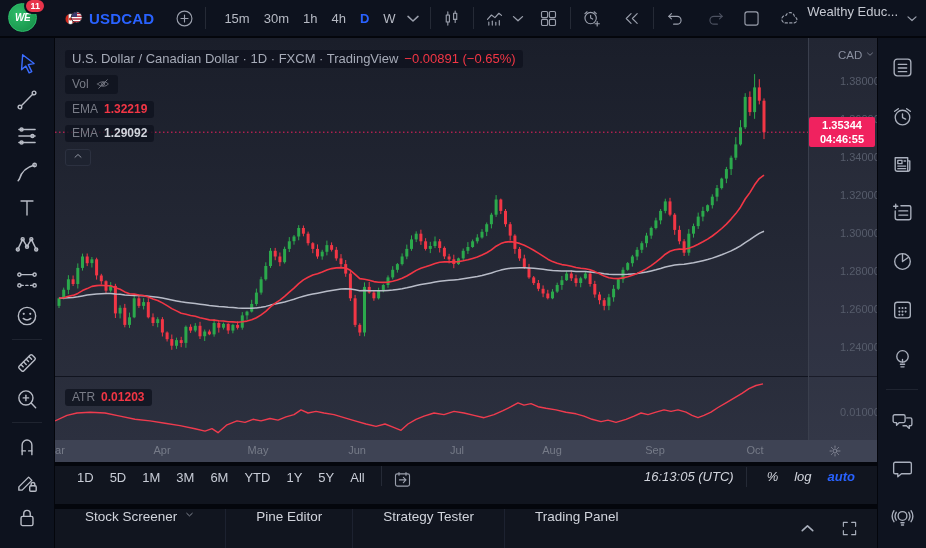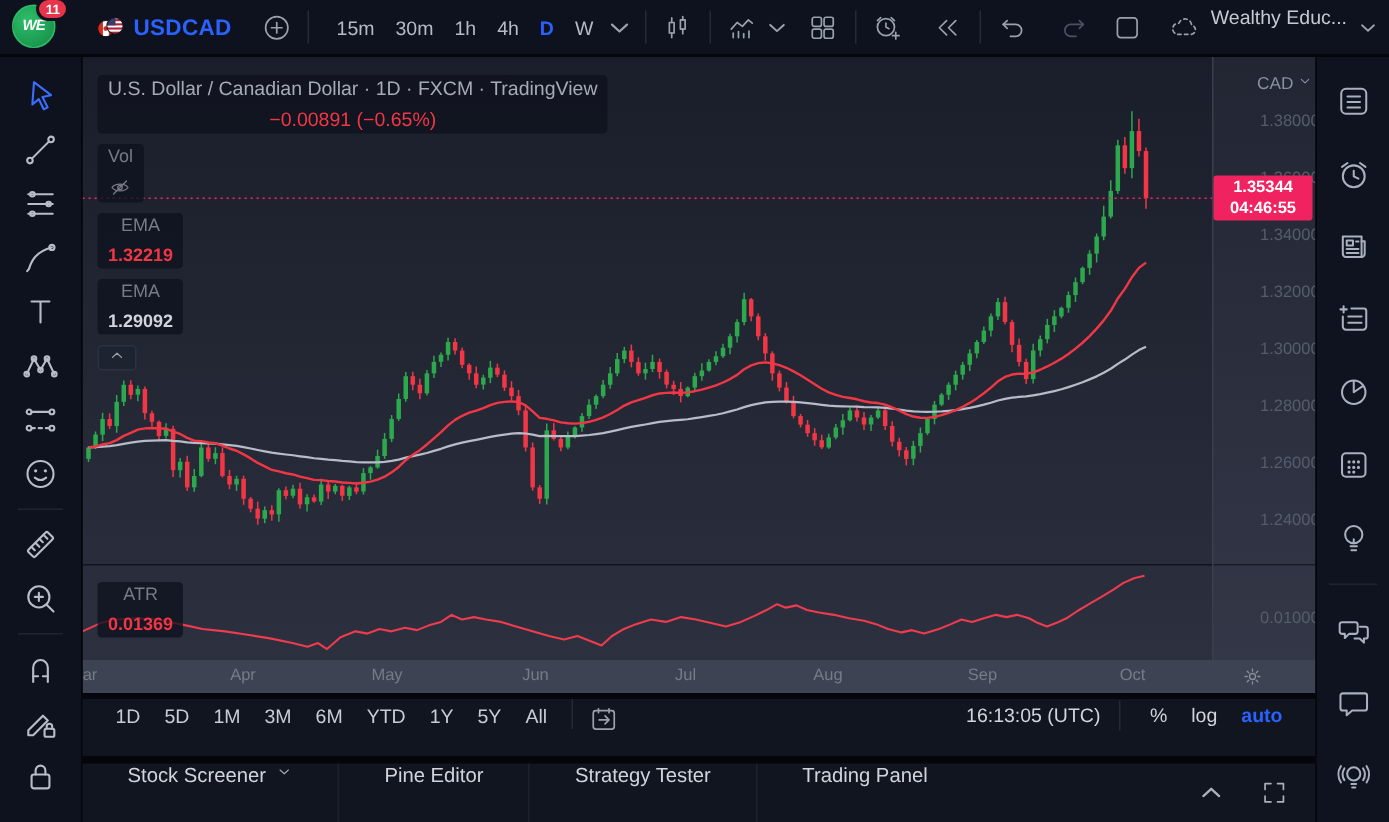--- a/index.html
+++ b/index.html
@@ -51,39 +51,39 @@
   .atr-tick { position:absolute; left:31px; top:368px; font-size:11px; color:#565c6b; }
   .price-badge { position:absolute; left:754px; width:66px; height:30px; border-radius:2px; color:#fff; font-size:11px; font-weight:bold; text-align:center; line-height:14px; padding-top:1px; z-index:3; }
   .time-axis { position:absolute; left:0; top:402px; width:822px; height:22px; background:#3e4354; cursor:ew-resize;padding-left:33px; }
   .mtick { position:absolute; top:4px; font-size:11px; color:#767b88; transform:translateX(-50%); }
   .axis-gear { position:absolute; left:772px; top:3px; width:16px; height:16px; color:#8b8f9c; cursor:pointer; }
   .axis-gear svg{ width:16px; height:16px; }
 
   
   .legend { position:absolute; left:10px; top:12px; z-index:3; font-size:13px; }
   .lg-row { display:flex; align-items:center; gap:6px; margin-bottom:7px; }
-  .pill { background:rgba(14,18,29,0.78); border-radius:3px; padding:1px 7px 2px 7px; display:inline-flex; align-items:center; gap:6px;flex-direction:column; }
+  .pill { background:rgba(14,18,29,0.78); border-radius:3px; padding:1px 7px 2px 7px; display:inline-flex; align-items:center; gap:6px; }
   .lg-title { color:#a6abb8; font-size:13px; }
   .lg-change { color:#f23645; font-size:13px; }
   .lg-ind { color:#787b86; font-size:12px; }
   .lg-val-red { color:#f23645; font-size:12px; font-weight:bold; }
   .lg-val-wt { color:#d1d4dc; font-size:12px; font-weight:bold; }
   .eye-btn { color:#787b86; width:16px; height:16px; cursor:pointer; }
   .eye-btn svg{ width:16px; height:16px; }
   .collapse-btn { width:26px; height:17px; background:#1e2330; border:1px solid #2c3140; border-radius:3px; color:#9ba0ad; display:flex; align-items:center; justify-content:center; cursor:pointer; margin-top:2px; }
   .collapse-btn svg{ width:12px; height:12px; }
   .atr-legend { position:absolute; left:10px; top:349px; z-index:3; }
 
   
   .range-toolbar { position:absolute; left:0; top:427px; width:822px; height:39px; background:#11151f; border-top:1px solid #04060c; display:flex; align-items:flex-start; padding:0 14px; }
   .range-btn { font-size:13px; color:#c8ccd6; padding:4px 8px; cursor:pointer; }
   .rb-div { width:1px; height:20px; background:#252a36; margin:0 8px; }
   .goto-btn { width:26px; height:26px; color:#9ba0ad; display:flex; align-items:center; justify-content:center; cursor:pointer; }
   .goto-btn svg { width:21px; height:21px; }
-  .clock-group { margin-left:auto; display:flex; align-items:center; }
+  .clock-group { margin-left:auto; display:flex; align-items:center;font-style:italic; }
   .clock { font-size:13px; color:#d1d4dc; cursor:pointer; }
   .scale-btn { font-size:13px; color:#d1d4dc; padding:3px 8px; cursor:pointer; }
   .scale-btn.blue { color:#2962ff; font-weight:bold; }
 
   
   .tabs-bar { position:absolute; left:0; top:470px; width:822px; height:40px; background:#11151f; border-top:1px solid #04060c; display:flex; align-items:center; }
   .tab { display:flex; align-items:flex-start; gap:7px; font-size:13.5px; color:#d1d4dc; padding:0 30px; height:100%; cursor:pointer; }
   .tab svg { width:11px; height:11px; color:#9ba0ad; }
   .tab-div { width:1px; height:40px; background:#1d2230; }
   .tabs-right { margin-left:auto; display:flex; align-items:center; gap:14px; padding-right:14px; }
@@ -889,21 +889,21 @@
                 <g fill="none" stroke="currentColor" stroke-width="1.3" stroke-linecap="round" stroke-linejoin="round">
                   <path d="M6 14.5 l6 -5.5 6 5.5" stroke-width="1.8"></path>
                 </g>
               </svg></span>
         </div>
       </div>
 
       <div class="atr-legend">
         <span class="pill">
           <span class="lg-ind">ATR</span>
-          <span class="lg-val-red">0.01369</span>
+          <span class="lg-val-red">0.01203</span>
         </span>
       </div>
     </div>
 
     <div class="range-toolbar">
       <div id="rangeBtns" style="display:flex;align-items:center">
           <span class="range-btn">1D</span>
           <span class="range-btn">5D</span>
           <span class="range-btn">1M</span>
           <span class="range-btn">3M</span>

